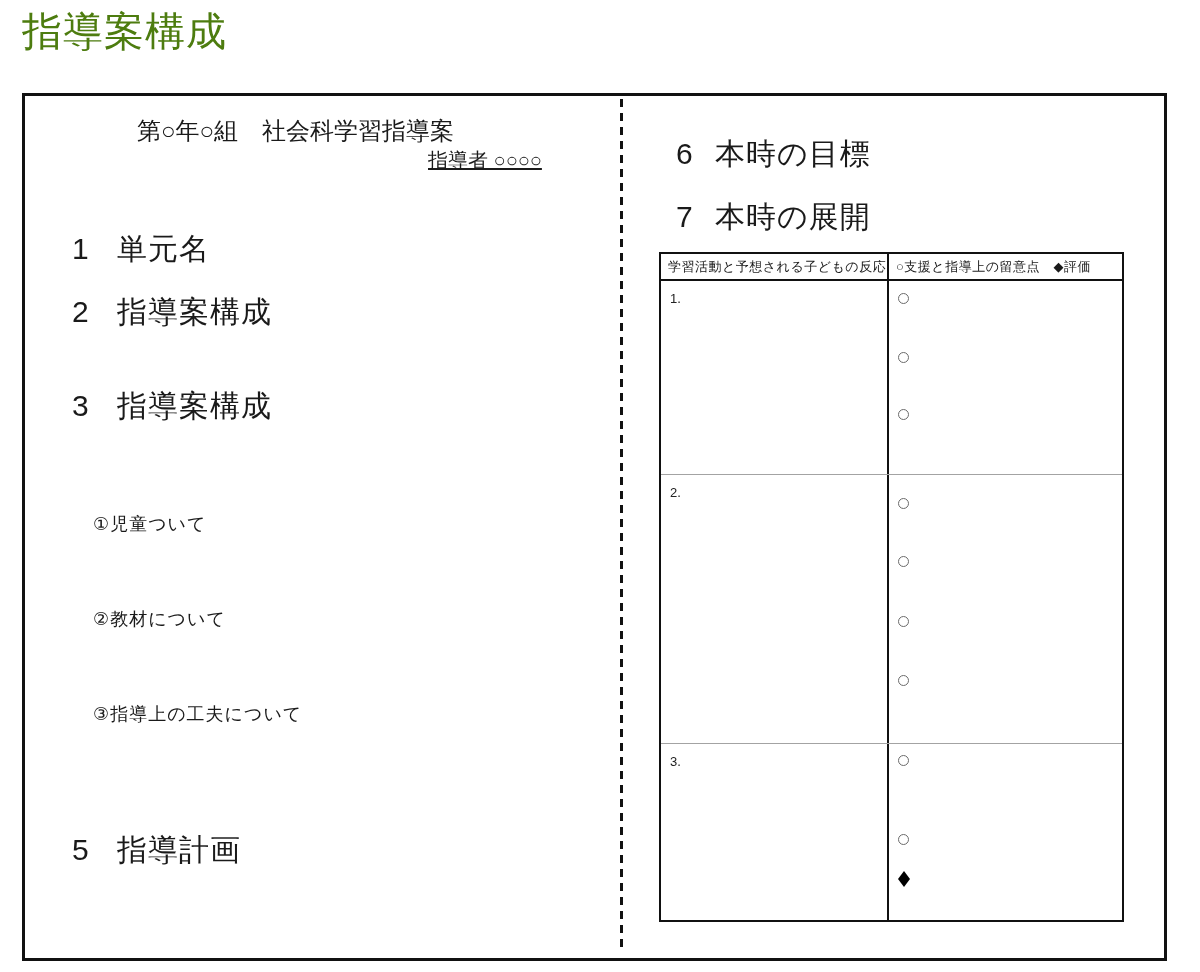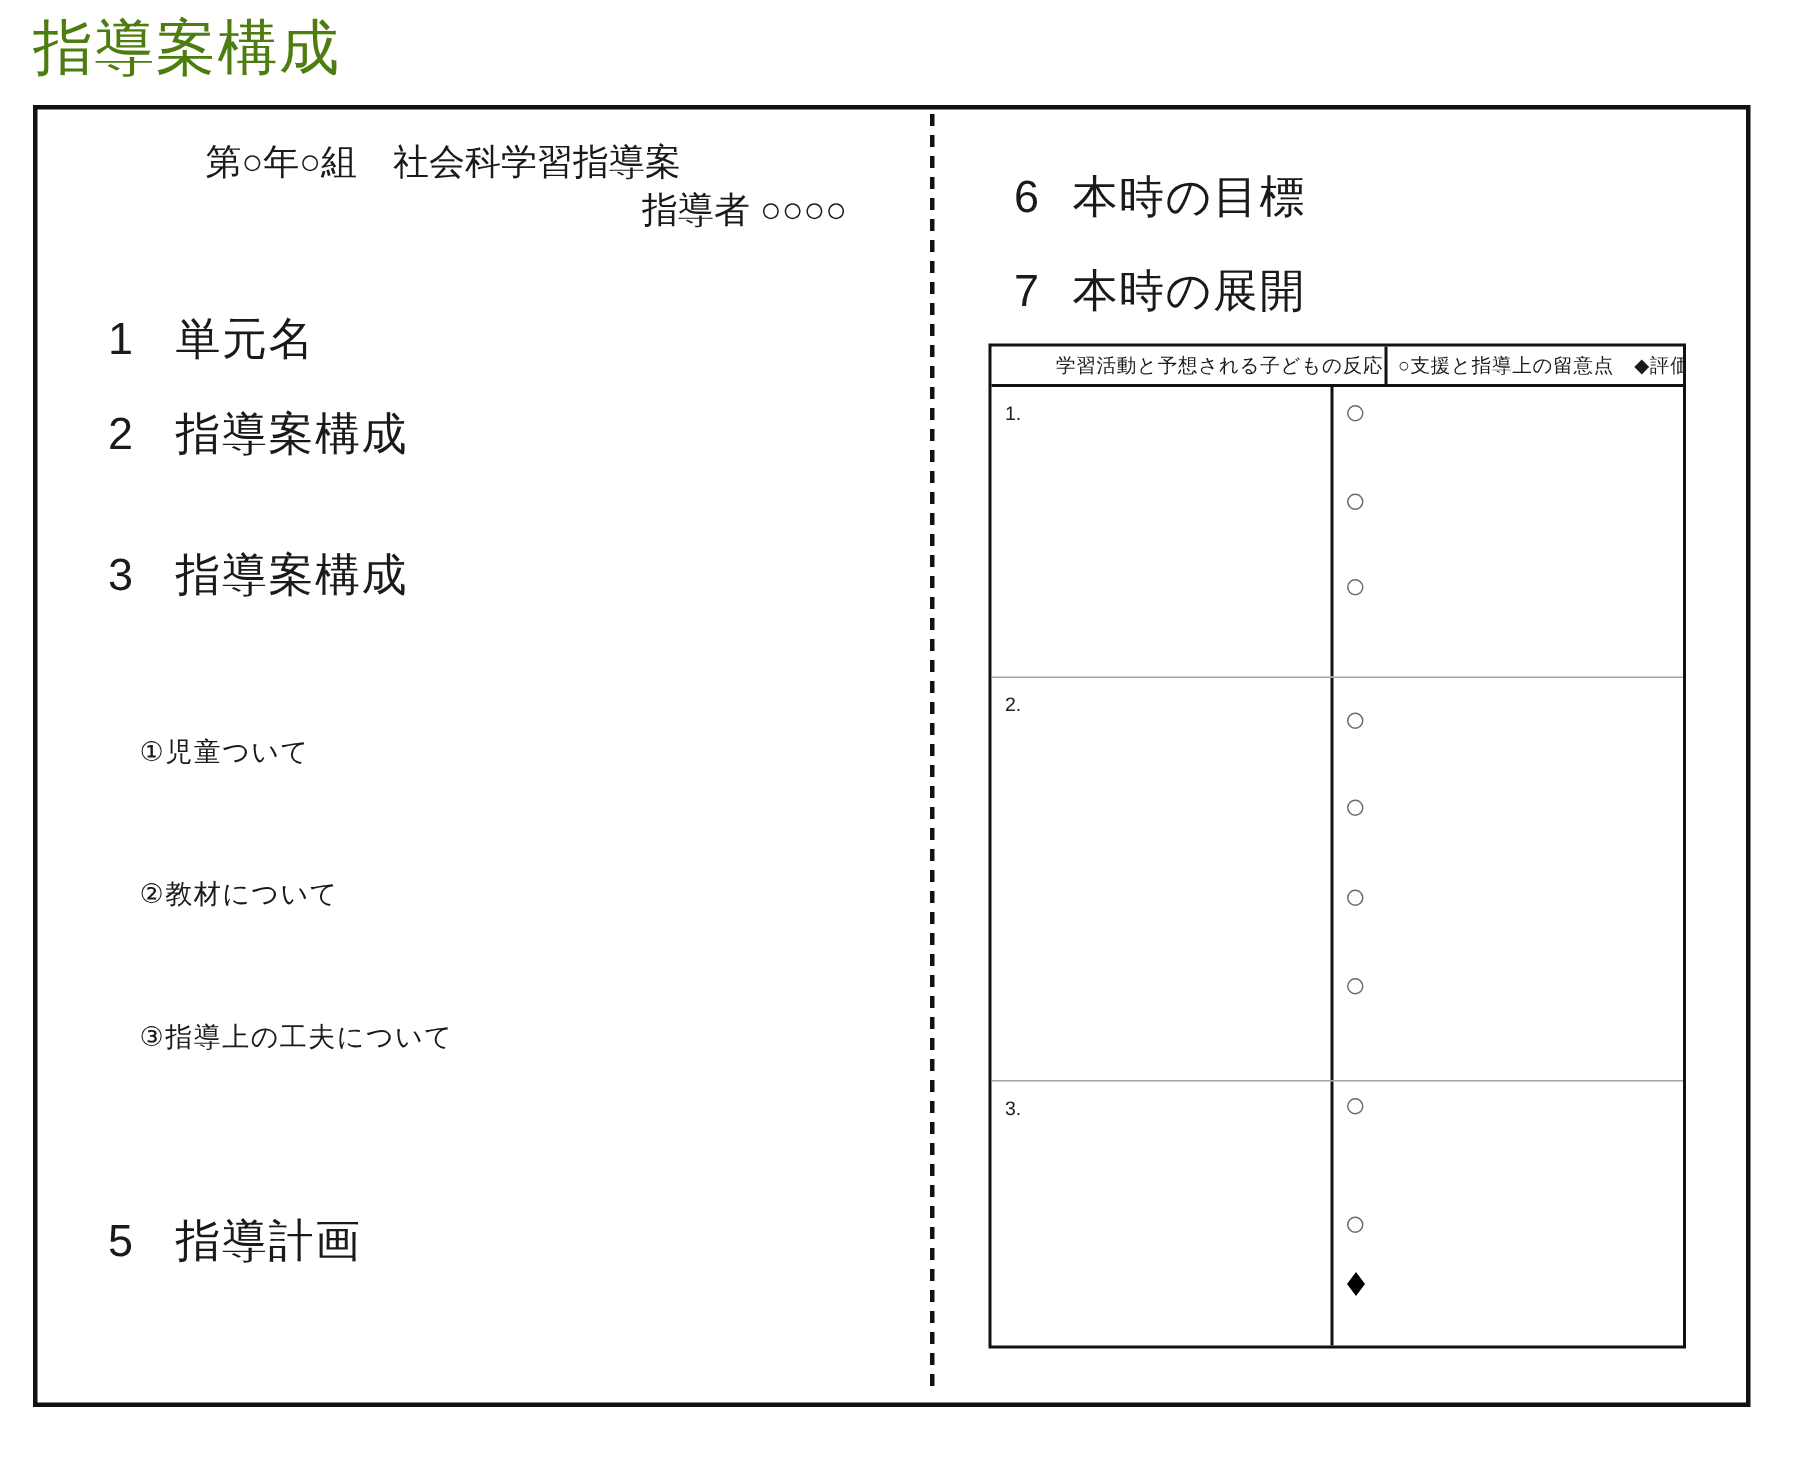--- a/index.html
+++ b/index.html
@@ -7,42 +7,42 @@
   body {
     width:1200px; height:972px; position:relative; overflow:hidden;
     font-family:"Liberation Sans","DejaVu Sans",sans-serif;
     color:#1a1a1a;
   }
   .page-title {
     position:absolute; left:22px; top:4px;
     font-size:40px; font-weight:500; letter-spacing:1px; color:#4d7c0f;
   }
   .sheet {
-    position:absolute; left:22px; top:70px; width:1145px; height:868px;
+    position:absolute; left:22px; top:93px; width:1145px; height:868px;
     border:3px solid #111; background:#fff;
   }
   
   .abs { position:absolute; white-space:nowrap; }
   .doc-title { left:112px; top:19px; font-size:24px; }
-  .instructor { left:403px; top:51px; font-size:24px; }
+  .instructor { left:403px; top:51px; font-size:20px;text-decoration:underline; }
   .fold-divider {
     left:595px; top:3px; width:3px; height:853px;
     background:repeating-linear-gradient(to bottom,#111 0px,#111 8px,transparent 8px,transparent 14px);
   }
   .sec { font-size:30px; letter-spacing:1px; }
   .sec .num { display:inline-block; width:45px; }
   .sec-r .num { width:39px; }
   .sub { font-size:18px; letter-spacing:1px; }
 
   
   .lesson-table {
     position:absolute; left:634px; top:156px; width:465px; height:670px;
     border:2px solid #111; background:#fff;
   }
-  .t-head { display:flex; height:27px; border-bottom:2px solid #111;padding-left:36px; }
+  .t-head { display:flex; height:27px; border-bottom:2px solid #111; }
   .t-row  { display:flex; position:relative; }
   .t-row + .t-row { border-top:1px solid #a3a3a3; }
   .row-1 { height:193px; }
   .row-2 { height:269px; }
   .row-3 { height:177px; }
   .c-left  { width:228px; border-right:2px solid #111; }
   .c-right { flex:1; position:relative; }
   .t-head .c-left, .t-head .c-right {
     display:flex; align-items:center; font-size:13px; letter-spacing:0.5px;
     padding-left:7px; white-space:nowrap; overflow:hidden;

